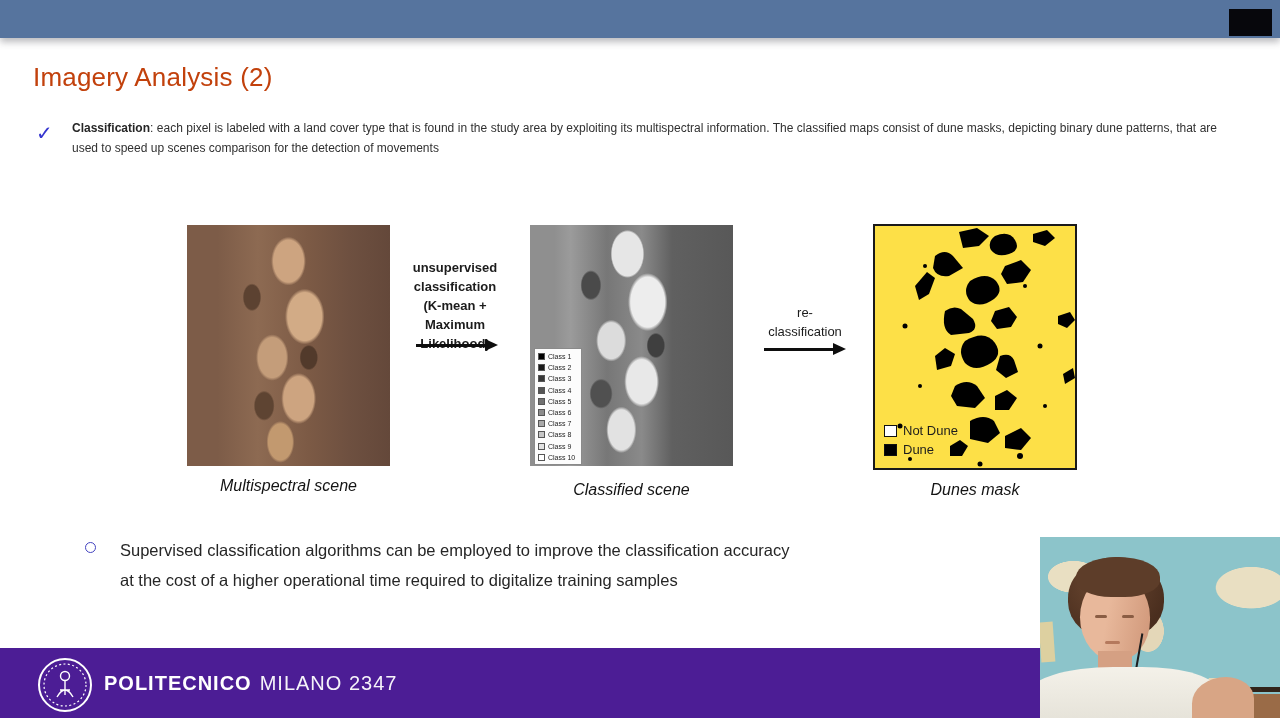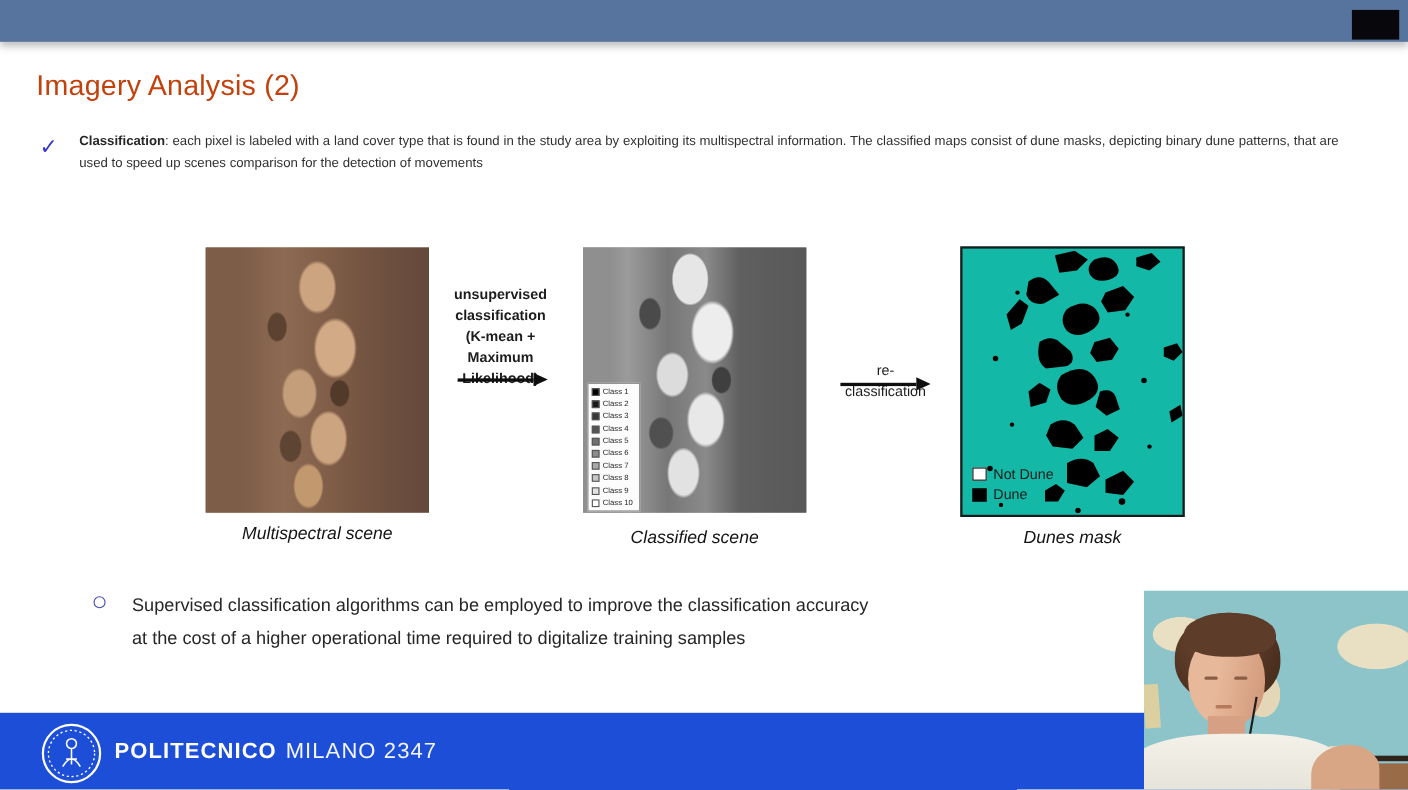--- a/index.html
+++ b/index.html
@@ -37,41 +37,41 @@
     background-image:
       radial-gradient(28px 40px at 48% 12%, #e6e6e6 0 55%, transparent 60%),
       radial-gradient(34px 50px at 58% 32%, #ededed 0 50%, transparent 58%),
       radial-gradient(26px 36px at 40% 48%, #dcdcdc 0 50%, transparent 58%),
       radial-gradient(30px 44px at 55% 65%, #e8e8e8 0 50%, transparent 58%),
       radial-gradient(26px 40px at 45% 85%, #e2e2e2 0 50%, transparent 58%),
       radial-gradient(18px 26px at 30% 25%, #4a4a4a 0 50%, transparent 58%),
       radial-gradient(16px 22px at 62% 50%, #3f3f3f 0 50%, transparent 58%),
       radial-gradient(20px 26px at 35% 70%, #505050 0 50%, transparent 58%),
       linear-gradient(90deg,#8f8f8f 0 12%,#9b9b9b 20%,#777 38%,#8a8a8a 55%,#606060 70%,#585858 100%);}
-  .scene-mask{left:873px;top:224px;width:204px;height:246px;background:#14b8a6;border:2px solid #1a1a1a;
+  .scene-mask{left:873px;top:224px;width:204px;height:246px;background:#fde047;border:2px solid #1a1a1a;
               box-sizing:border-box;}
   .scene-mask svg{position:absolute;left:0;top:0;}
 
   
   .cls-legend{position:absolute;left:4px;top:123px;width:46px;background:#fcfcfc;
               border:1px solid #8a8a8a;padding:2px 0 1px 0;}
   .cls-row{display:flex;align-items:center;height:11.2px;padding-left:3px;}
   .cls-swatch{width:7px;height:7px;border:1px solid #555;margin-right:3px;flex:none;box-sizing:border-box;}
   .cls-label{font-size:7px;color:#222;white-space:nowrap;}
 
   
   .mask-legend{position:absolute;left:9px;top:197px;}
   .mask-row{display:flex;align-items:center;margin-bottom:4px;}
   .mask-swatch{width:13px;height:12px;border:1.5px solid #111;margin-right:6px;flex:none;box-sizing:border-box;}
   .mask-label{font-size:13px;color:#1d1d1d;}
 
   
   .proc-label{position:absolute;width:110px;text-align:center;font-size:13px;line-height:19px;color:#1c1c1c;}
   .proc1{left:400px;top:258px;font-weight:bold;}
-  .proc2{left:750px;top:303px;margin-top:24px;}
+  .proc2{left:750px;top:303px;}
   .arrow{position:absolute;width:82px;height:13px;}
   .arrow1{left:416px;top:339px;}
   .arrow2{left:764px;top:343px;}
   .arrow .shaft{position:absolute;left:0;top:5px;width:69px;height:3px;background:#0e0e0e;}
   .arrow .head{position:absolute;left:69px;top:0;width:0;height:0;
                border-top:6.5px solid transparent;border-bottom:6.5px solid transparent;
                border-left:13px solid #0e0e0e;}
 
   
   .caption{position:absolute;font-style:italic;font-size:16px;color:#141414;text-align:center;}
@@ -252,21 +252,21 @@
   <div class="caption cap1">Multispectral scene</div>
   <div class="caption cap3">Dunes mask</div>
   <div class="caption cap2">Classified scene</div>
 
   <div class="sub-marker"></div>
   <div class="sub-text">
     <span>Supervised classification algorithms can be employed to improve the classification accuracy</span>
     <span>at the cost of a higher operational time required to digitalize training samples</span>
   </div>
 
-  <div class="footer" style="background-color: #1d4ed8;">
+  <div class="footer" style="background-color: #4c1d95;">
     <div class="brand">
       <span class="b1">POLITECNICO</span>
       <span class="b2">MILANO 2347</span>
     </div>
   </div>
   <svg class="logo-seal" width="56" height="56" viewBox="0 0 56 56">
     <circle cx="28" cy="28" r="26" fill="none" stroke="#ffffff" stroke-width="2"></circle>
     <circle cx="28" cy="28" r="21" fill="none" stroke="#ffffff" stroke-width="1.2" stroke-dasharray="2 2.4"></circle>
     <circle cx="28" cy="19" r="4.5" fill="none" stroke="#ffffff" stroke-width="1.4"></circle>
     <path d="M20,40 q8,-14 16,0 M23,33 l10,0 M28,24 l0,14" fill="none" stroke="#ffffff" stroke-width="1.4"></path>

